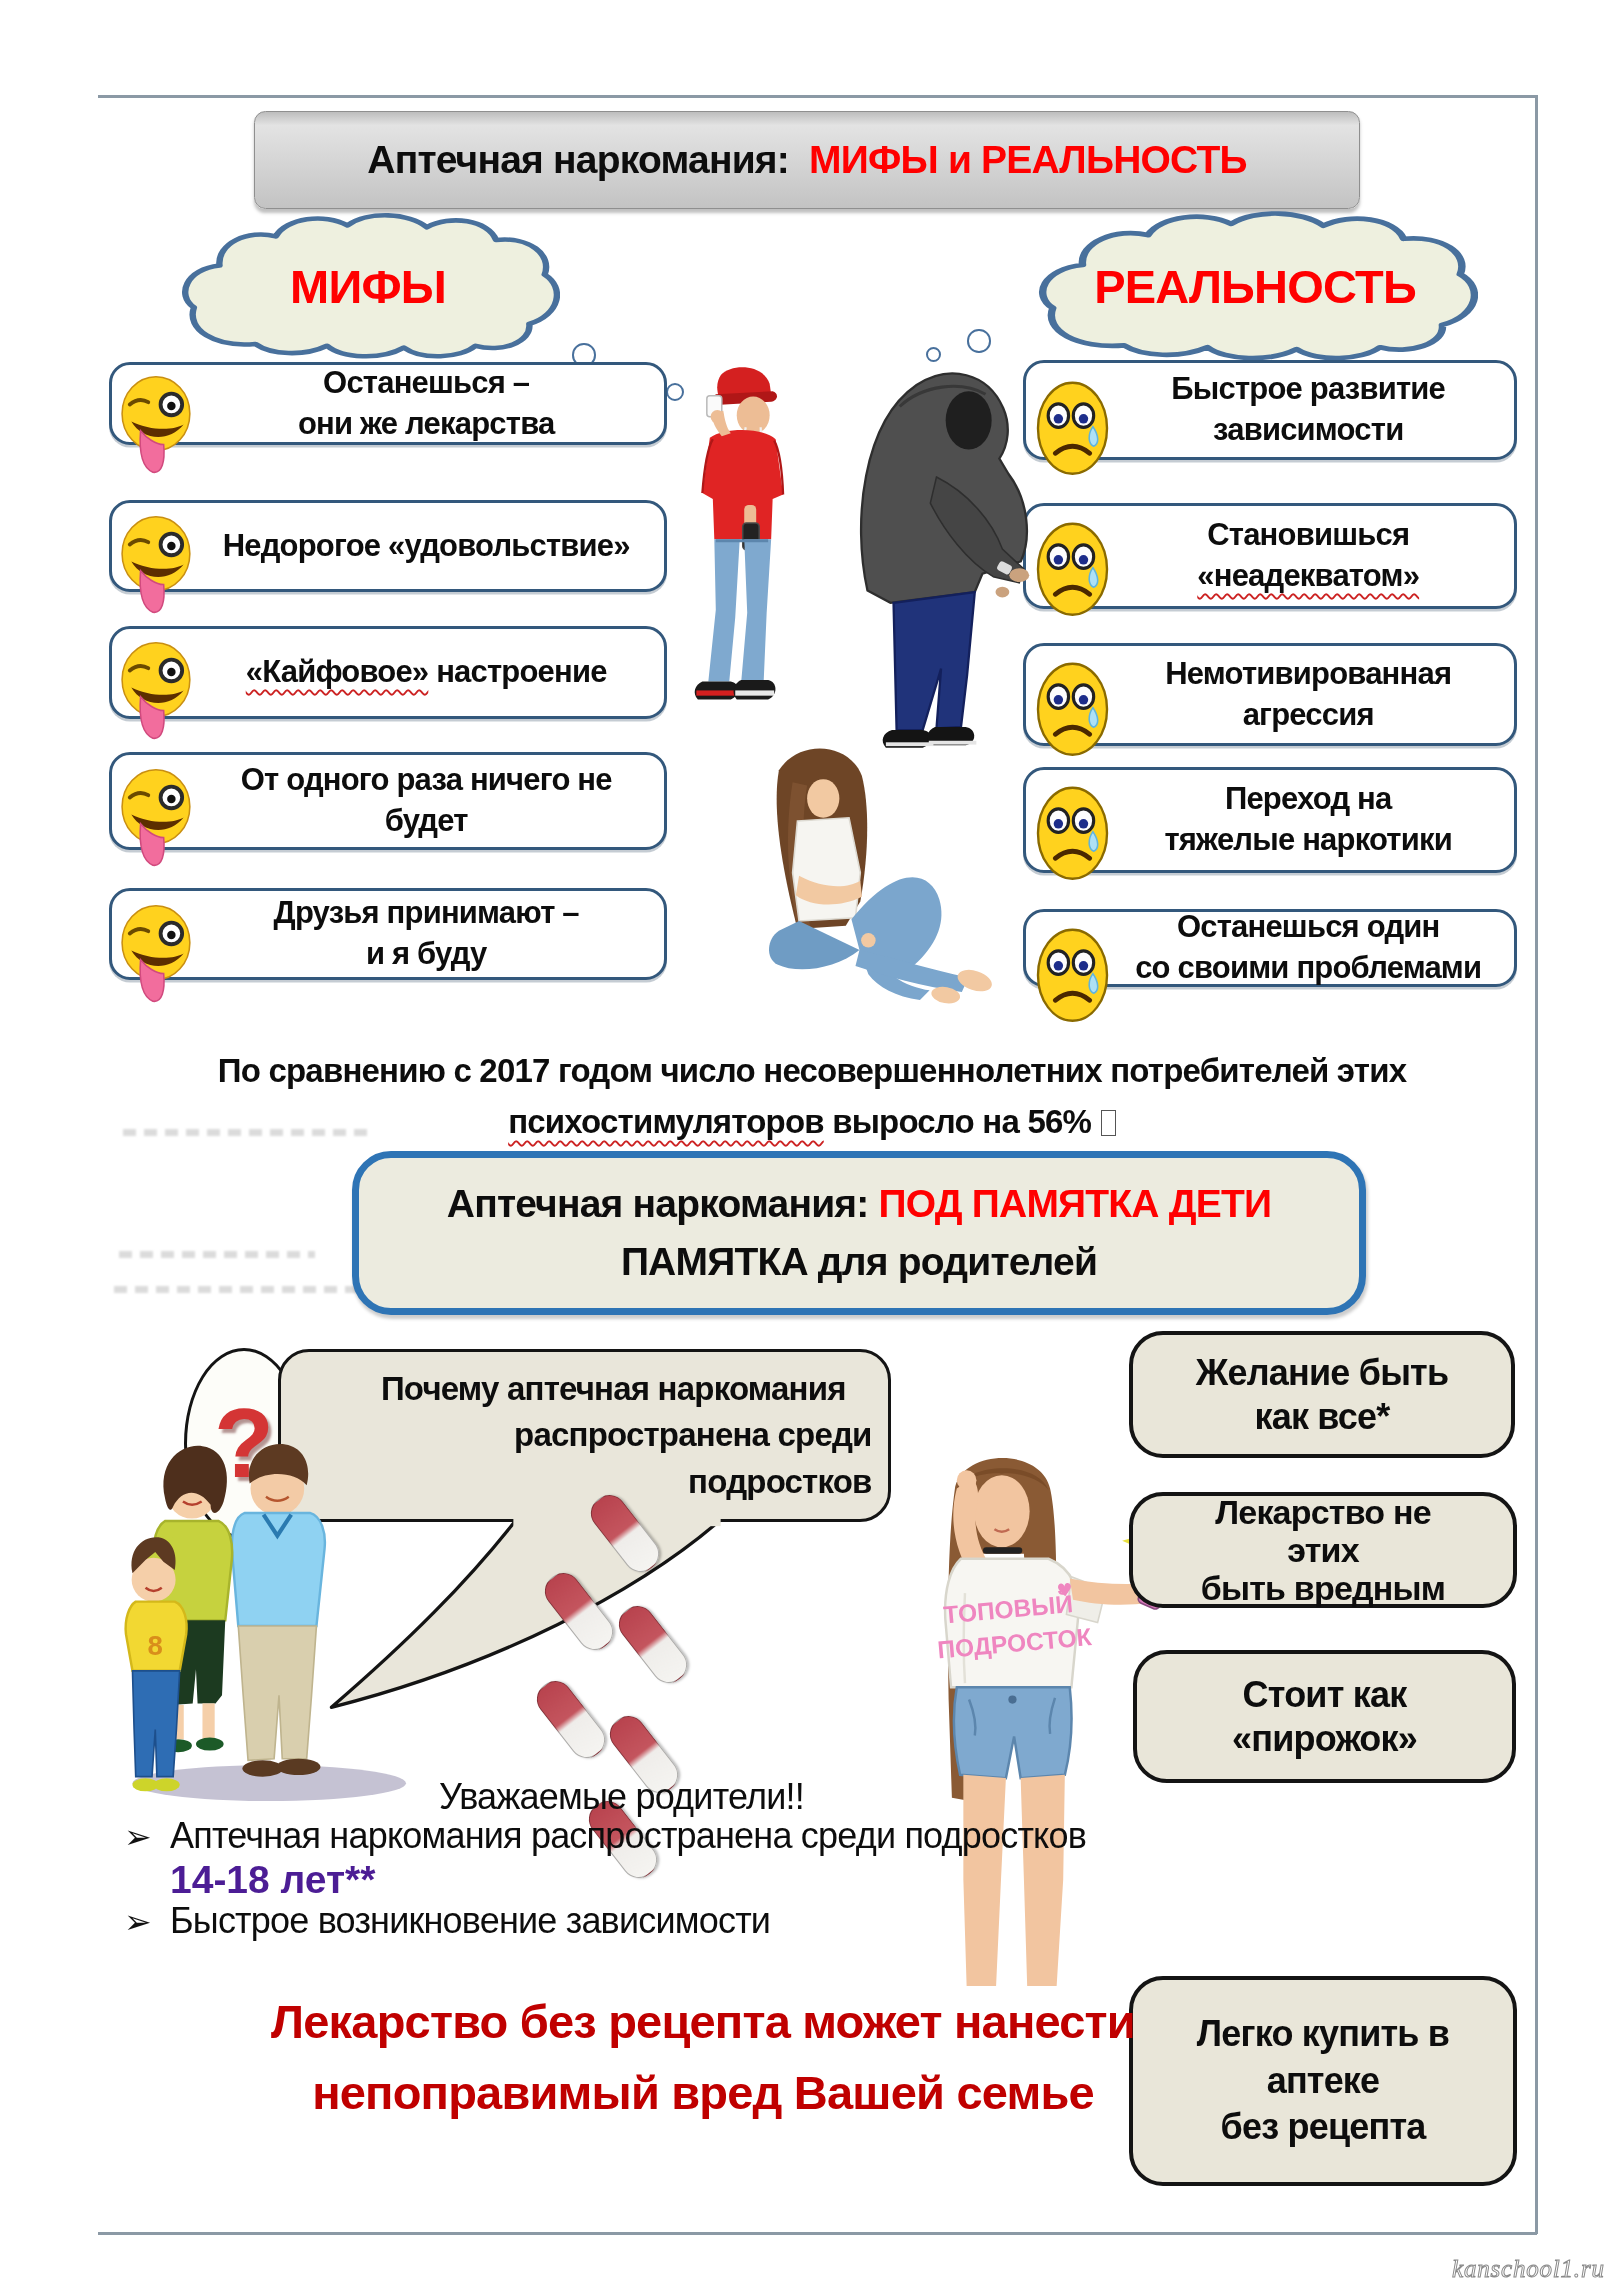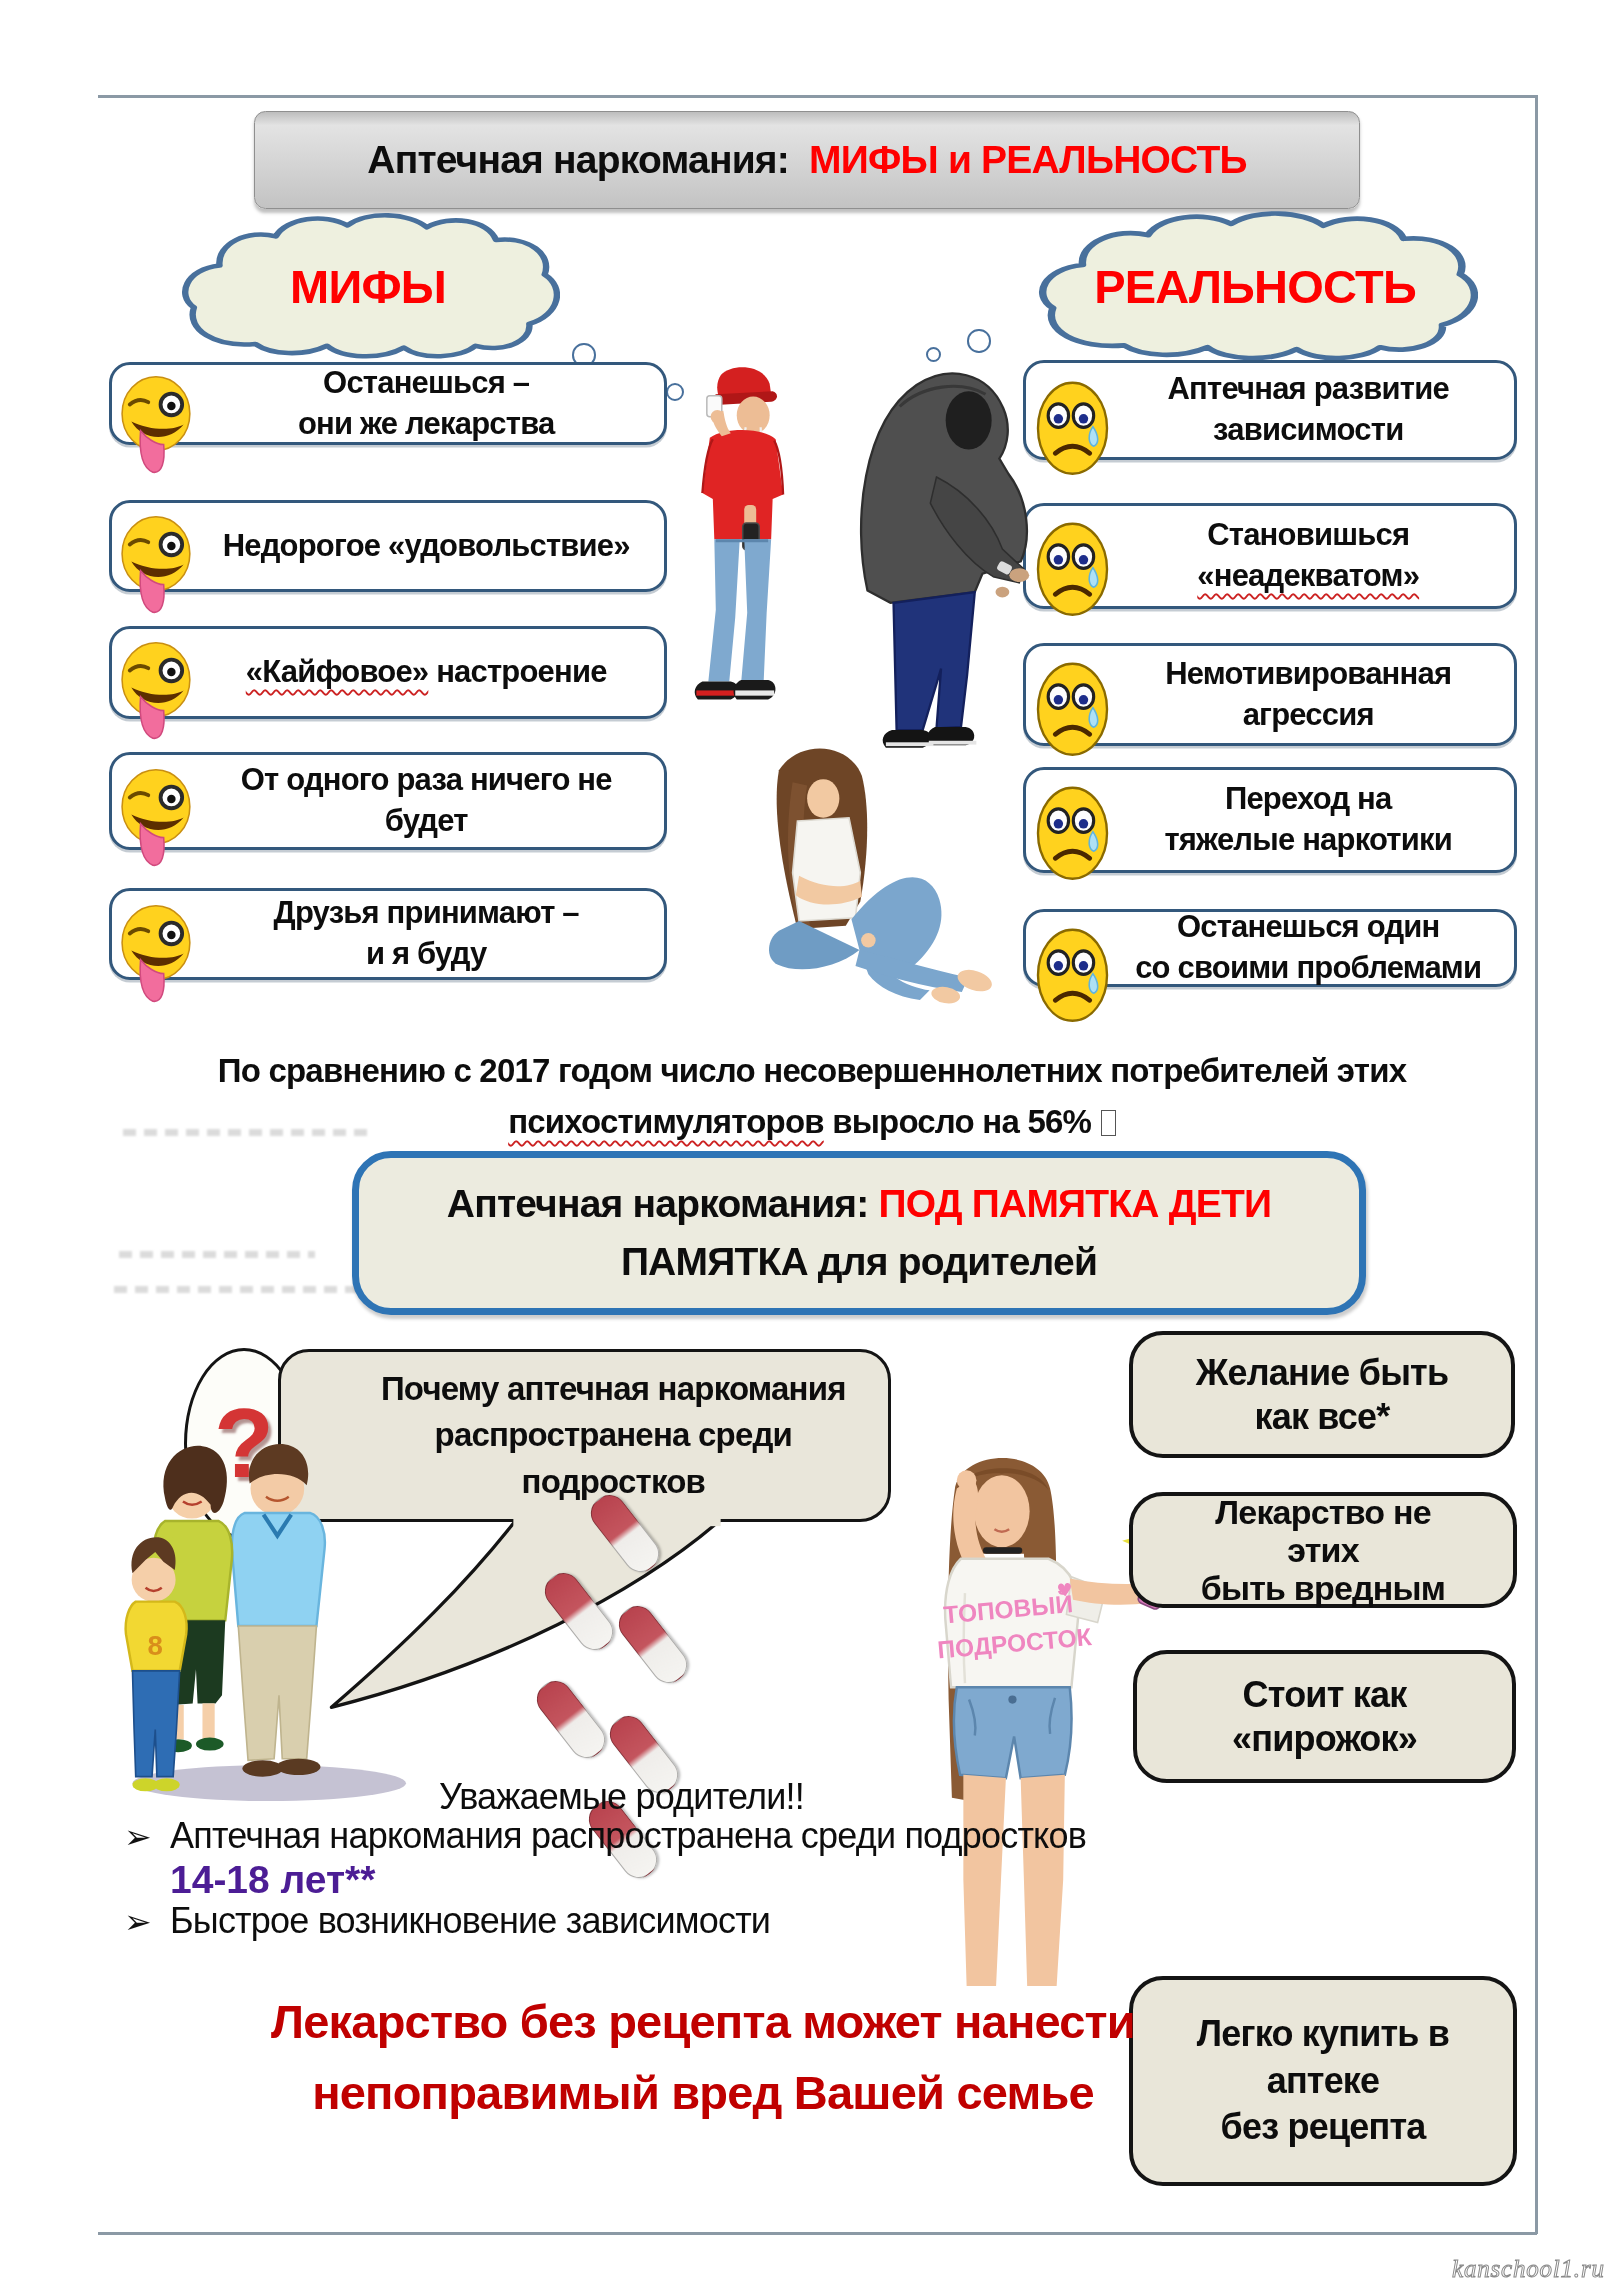--- a/index.html
+++ b/index.html
@@ -33,21 +33,21 @@
   
   .title2{left:352px;top:1151px;width:1014px;height:164px;border:7.4px solid #2e74b5;border-radius:39px;
           background:#ecebdf;display:flex;flex-direction:column;align-items:center;justify-content:center;
           font-size:39px;font-weight:bold;letter-spacing:-0.8px;line-height:1.5;box-sizing:border-box;box-shadow:1.6px 3.3px 3.3px rgba(0,0,0,.2);}
   
   .qcircle{left:184px;top:1348px;width:114px;height:185px;border:3.3px solid #141414;border-radius:50%;
            background:#fdfdf9;display:flex;align-items:center;justify-content:center;
            font-size:98px;font-weight:bold;color:#d43535;text-shadow:3.3px 4.1px 2.5px rgba(90,20,20,.45);}
   .bubble{left:278px;top:1349px;width:613px;height:173px;border:3.3px solid #141414;border-radius:31px;
           background:#e9e6da;display:flex;flex-direction:column;align-items:center;justify-content:center;
-          font-size:33px;font-weight:bold;letter-spacing:-0.8px;line-height:1.4;text-align:center;
+          font-size:33px;font-weight:bold;letter-spacing:-0.8px;line-height:1.4;text-align:right;
           padding:0 16.4px 0 74px;box-sizing:border-box;}
   
   .cream{background:#e9e6d9;border:4.1px solid #141414;border-radius:34px;
          display:flex;flex-direction:column;align-items:center;justify-content:center;
          font-size:36px;font-weight:bold;letter-spacing:-0.8px;line-height:1.2;text-align:center;box-sizing:border-box;}
   
   .parents{left:360px;top:1776px;width:523px;font-size:36px;text-align:center;letter-spacing:-0.8px;}
   .bullet-marker{font-size:33px;color:#111;}
   .btext{font-size:36px;letter-spacing:-0.8px;white-space:nowrap;}
   .red1418{font-size:39px;font-weight:bold;color:#4c1d95;letter-spacing:0;}
@@ -166,21 +166,21 @@
   <div class="abs mbox" style="left:1023px;top:360px;width:494px;height:100px;">
     <svg class="emoji" style="top:14.7px;" width="79" height="102" viewBox="0 0 100 130">
       <ellipse cx="50" cy="64" rx="44" ry="58" fill="#ffd21e" stroke="#8a6a00" stroke-width="3"></ellipse>
       <ellipse cx="32" cy="48" rx="13" ry="15" fill="#fdfdfd" stroke="#222" stroke-width="4"></ellipse>
         <circle cx="32" cy="52" r="6" fill="#1d2d8a"></circle>
       <ellipse cx="64" cy="48" rx="13" ry="15" fill="#fdfdfd" stroke="#222" stroke-width="4"></ellipse>
         <circle cx="64" cy="52" r="6" fill="#1d2d8a"></circle>
       <path d="M28,96 Q50,78 72,96" stroke="#4a2800" stroke-width="6" fill="none" stroke-linecap="round"></path>
       <path d="M76,62 C84,74 84,84 77,87 C70,84 69,72 76,62 Z" fill="#aee0f5" stroke="#5fb4dd" stroke-width="2"></path>
     </svg>
-    <div>Аптечная развитие</div>
+    <div>Быстрое развитие</div>
     <div>зависимости</div>
   </div>
 
   <div class="abs mbox" style="left:1023px;top:503px;width:494px;height:106px;">
     <svg class="emoji" style="top:13px;" width="79" height="102" viewBox="0 0 100 130">
       <ellipse cx="50" cy="64" rx="44" ry="58" fill="#ffd21e" stroke="#8a6a00" stroke-width="3"></ellipse>
       <ellipse cx="32" cy="48" rx="13" ry="15" fill="#fdfdfd" stroke="#222" stroke-width="4"></ellipse>
         <circle cx="32" cy="52" r="6" fill="#1d2d8a"></circle>
       <ellipse cx="64" cy="48" rx="13" ry="15" fill="#fdfdfd" stroke="#222" stroke-width="4"></ellipse>
         <circle cx="64" cy="52" r="6" fill="#1d2d8a"></circle>

